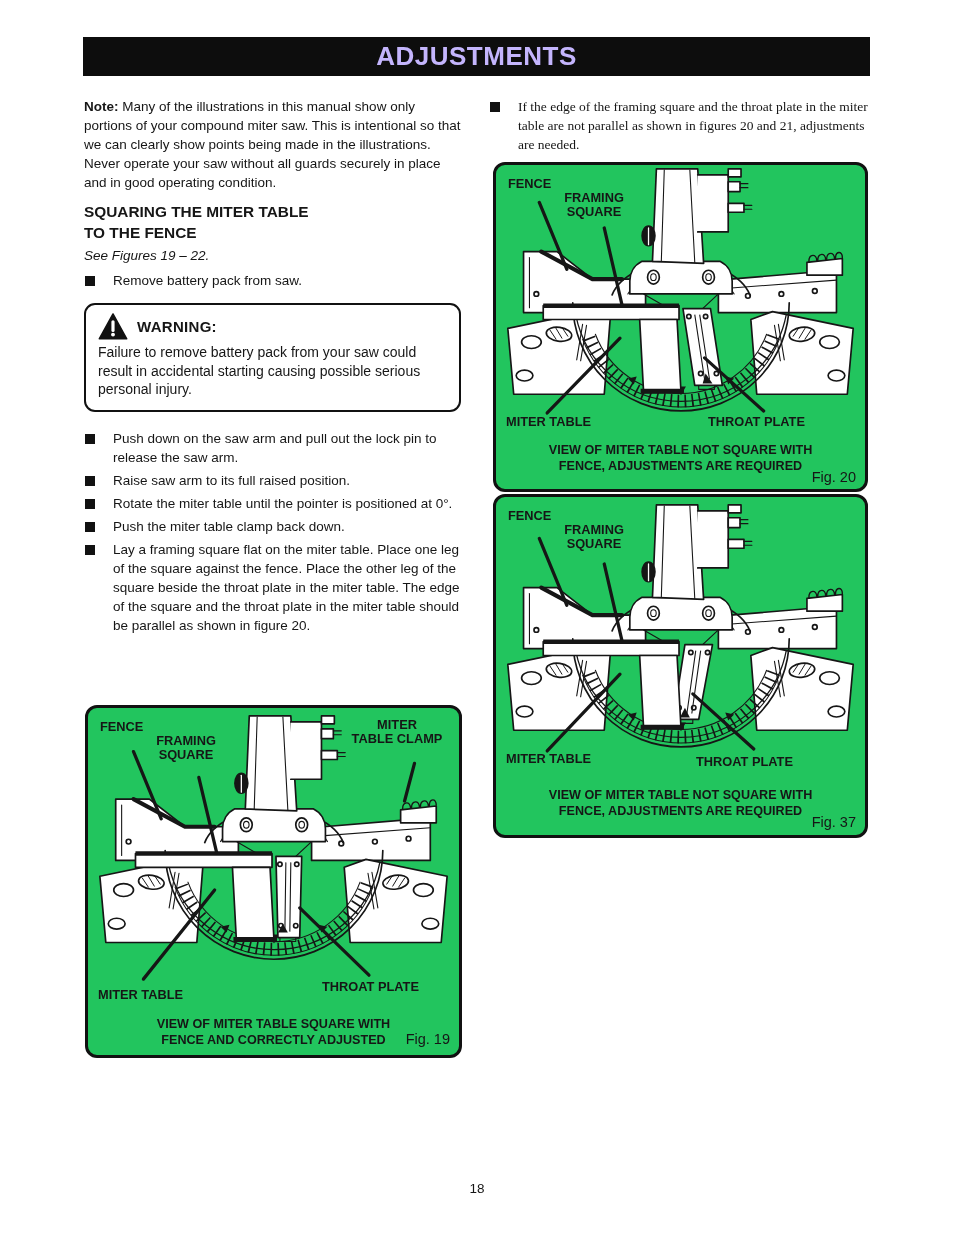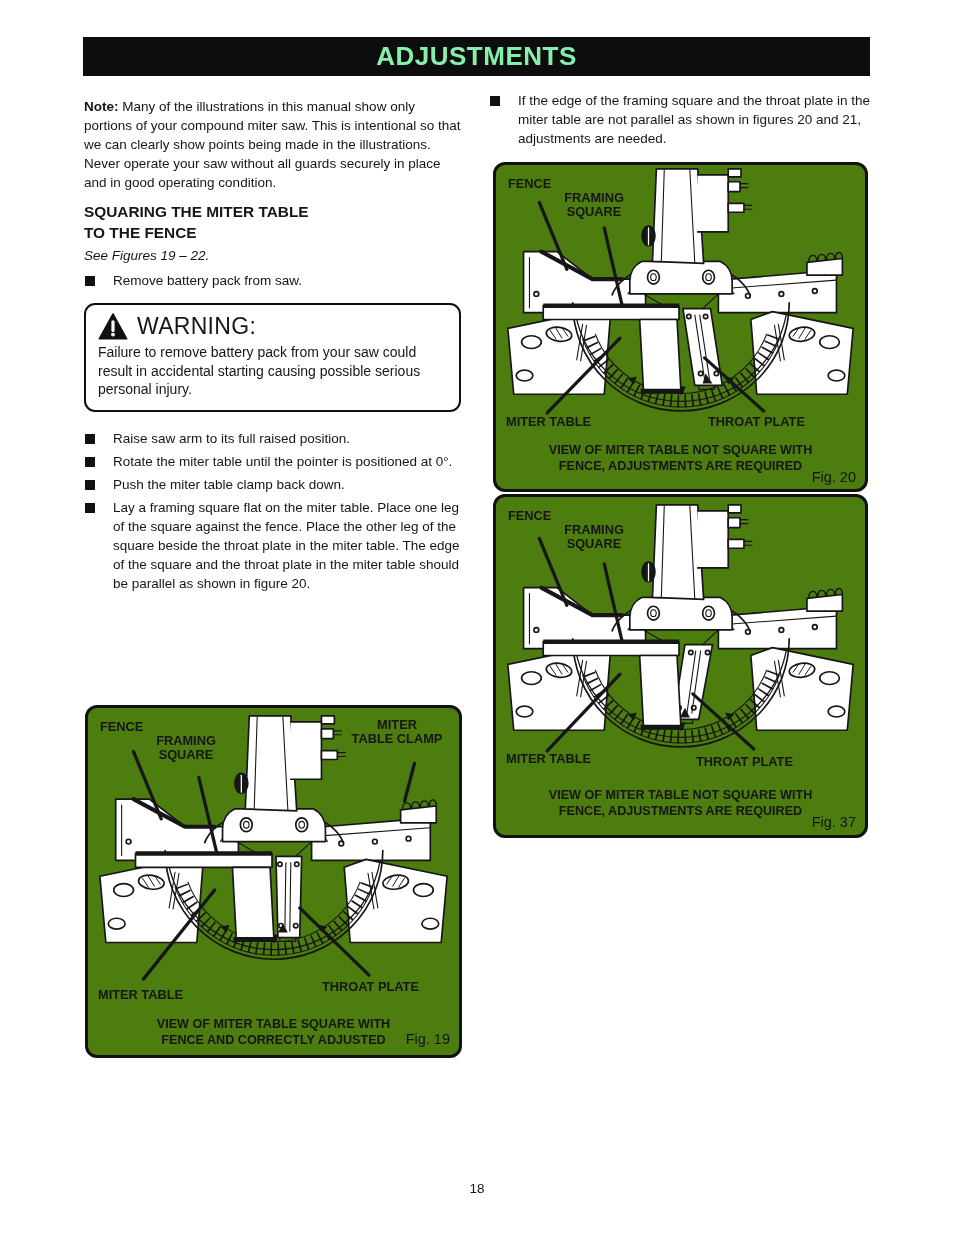--- a/index.html
+++ b/index.html
@@ -6,44 +6,44 @@
   .page{
     position:relative;width:954px;height:1235px;background:#ffffff;
     font-family:"Liberation Sans","DejaVu Sans",sans-serif;color:#161616;
     margin:0 auto;overflow:hidden;
   }
   
   .hdr{
     position:absolute;left:83px;top:37px;width:787px;height:39px;background:#0d0d0d;
     display:flex;align-items:center;justify-content:center;
   }
-  .hdr span{color:#86efac;font-weight:bold;font-size:26px;letter-spacing:.5px;}
+  .hdr span{color:#c4b5fd;font-weight:bold;font-size:26px;letter-spacing:.5px;}
   
   .colL{position:absolute;left:84px;top:97px;width:379px;font-size:13.5px;line-height:19px;}
-  .colR{position:absolute;left:489px;top:91px;width:382px;font-size:13.5px;line-height:19px;}
+  .colR{position:absolute;left:489px;top:97px;width:382px;font-size:13.5px;line-height:19px;font-family:Liberation Serif, serif;}
   .b{font-weight:bold;}
   .h2{font-weight:bold;font-size:15.4px;line-height:21px;margin-top:9px;}
   .see{font-style:italic;margin-top:3px;}
   .row{display:flex;margin-top:6px;}
   .sq{width:10px;height:10px;background:#111;margin:5px 18px 0 1px;flex:none;}
   .bt{flex:1;}
   
   .warn{
     margin-top:13px;border:2.5px solid #111;border-radius:11px;
     padding:6px 12px 11px 12px;box-sizing:border-box;width:377px;
   }
   .warnTitle{display:flex;align-items:center;margin:2px 0 3px 0;}
   .warnTitle svg{width:30px;height:27px;margin-right:9px;flex:none;}
-  .warnTitle span{font-weight:normal;font-size:23px;letter-spacing:.3px;}
+  .warnTitle span{font-weight:bold;font-size:15px;letter-spacing:.3px;}
   .warnBody{font-size:14px;line-height:18.6px;}
   .steps{margin-top:17px;}
   .steps .row{margin-top:0;margin-bottom:4px;line-height:19px;}
   
   .figbox{
-    position:absolute;border:3px solid #111;border-radius:12px;background:#4d7c0f;
+    position:absolute;border:3px solid #111;border-radius:12px;background:#22c55e;
     box-sizing:border-box;overflow:hidden;
   }
   .fig19{left:85px;top:705px;width:377px;height:353px;}
   .fig20{left:493px;top:162px;width:375px;height:330px;}
   .fig21{left:493px;top:494px;width:375px;height:344px;}
   .figbox svg.art{position:absolute;left:0;width:100%;}
   .fig19 svg.art{top:4px;}
   .fig20 svg.art{top:0px;}
   .fig21 svg.art{top:4px;}
   .flabel{
@@ -184,20 +184,24 @@
           <path d="M12 0.8 L23.2 21 H0.8 Z" fill="#111" stroke="#111" stroke-width="1.2" stroke-linejoin="round"></path>
           <path d="M12 7.2 L12 14.2" stroke="#fff" stroke-width="2.6" stroke-linecap="round"></path>
           <circle cx="12" cy="17.6" r="1.6" fill="#fff"></circle>
         </svg>
         <span>WARNING:</span>
       </div>
       <div class="warnBody">Failure to remove battery pack from your saw could result in accidental starting causing possible serious personal injury.</div>
     </div>
 
     <div class="steps">
+      <div class="row">
+          <span class="sq"></span>
+          <div class="bt">Push down on the saw arm and pull out the lock pin to release the saw arm.</div>
+        </div>
       <div class="row">
           <span class="sq"></span>
           <div class="bt">Raise saw arm to its full raised position.</div>
         </div>
       <div class="row">
           <span class="sq"></span>
           <div class="bt">Rotate the miter table until the pointer is positioned at 0°.</div>
         </div>
       <div class="row">
           <span class="sq"></span>

